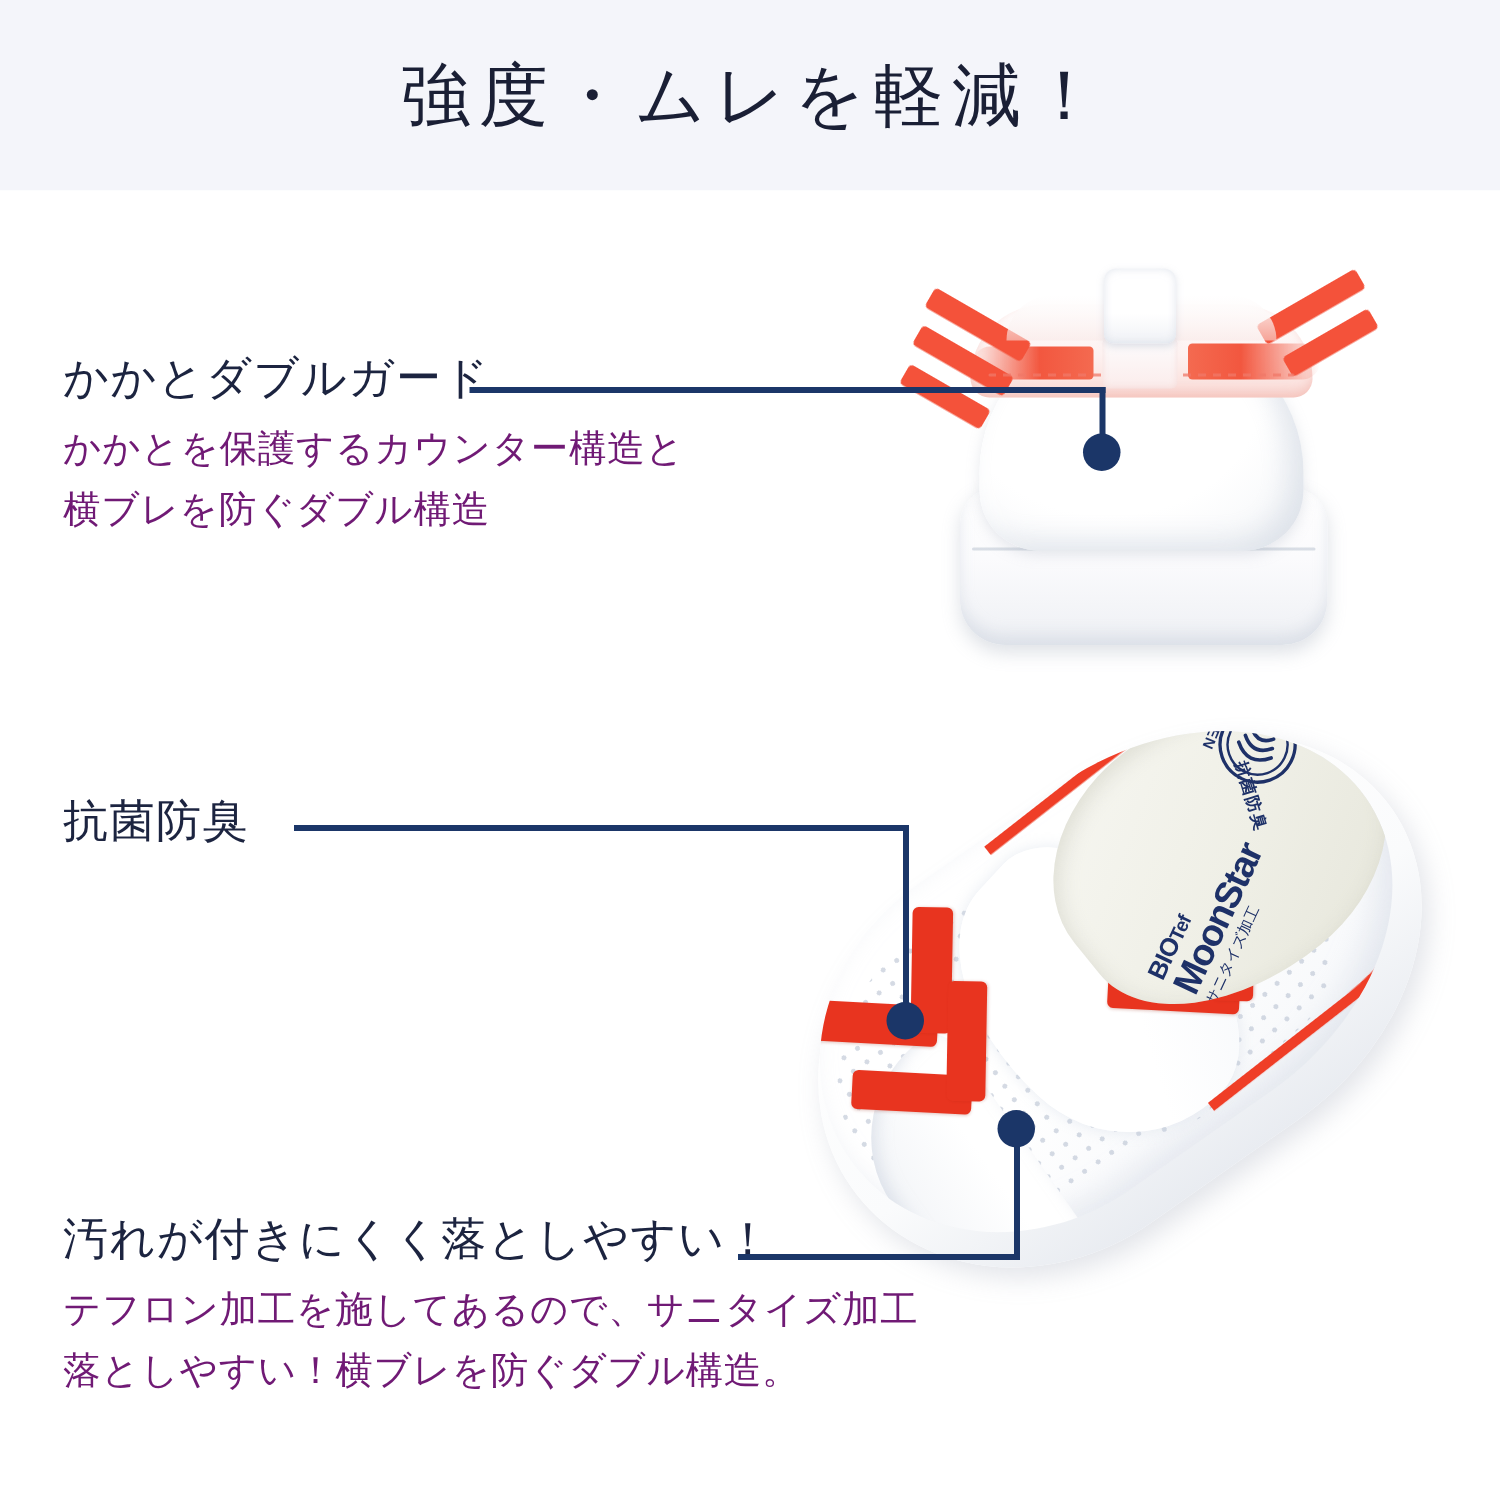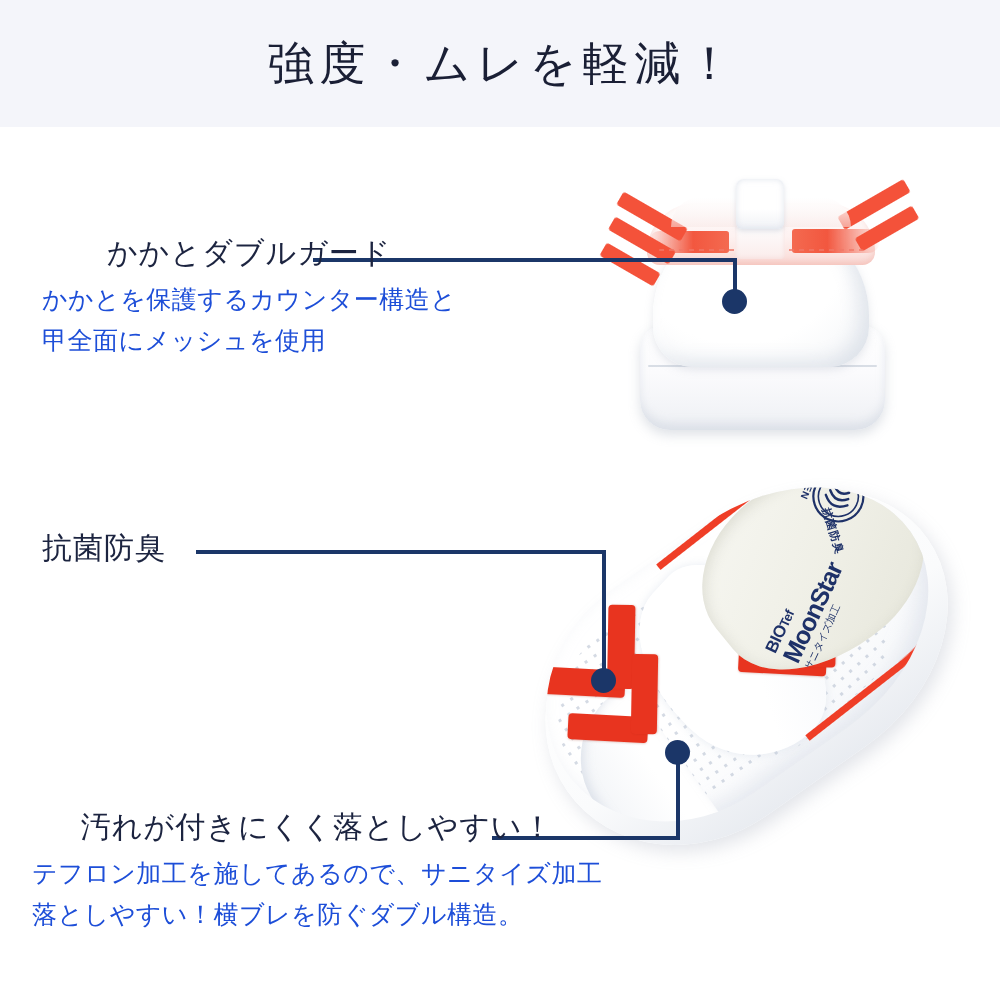--- a/index.html
+++ b/index.html
@@ -48,35 +48,34 @@
   
   .callout { position: absolute; }
   .callout-heading {
     font-size: 30px;
     color: #1c2440;
     letter-spacing: 1px;
     line-height: 1;
     white-space: nowrap;
     margin: 0;
     font-weight: 400;
-    text-align: center;
   }
   .callout-body {
     font-size: 25px;
-    color: #1d4ed8;
+    color: #701a75;
     line-height: 41px;
     letter-spacing: 0.5px;
     white-space: nowrap;
     margin: 0;
     padding-top: 11px;
   }
 
   #callout-1 { left: 42px; top: 111px; }
   #callout-2 { left: 42px; top: 406px; }
-  #callout-3 { left: 32px; top: 685px; }
+  #callout-3 { left: 42px; top: 685px; }
 
   
   .leader { position: absolute; }
   .leader .seg-h,
   .leader .seg-v {
     position: absolute;
     background: #1b3668;
   }
   .leader .seg-h { height: 4px; }
   .leader .seg-v { width: 4px; }
@@ -446,21 +445,21 @@
 
   <div class="leader" style="left:0; top:0; width:1000px; height:873px;">
     <div class="seg-h" style="left:492px; top:709px; width:188px;"></div>
     <div class="seg-v" style="left:676px; top:627px; height:84px;"></div>
     <div class="dot" style="left:665px; top:613px;"></div>
   </div>
 
   <div class="callout" id="callout-1">
     <p class="callout-heading">かかとダブルガード</p>
     <p class="callout-body">かかとを保護するカウンター構造と</p>
-    <p class="callout-body" style="padding-top:0">甲全面にメッシュを使用</p>
+    <p class="callout-body" style="padding-top:0">横ブレを防ぐダブル構造</p>
   </div>
 
   <div class="callout" id="callout-2">
     <p class="callout-heading">抗菌防臭</p>
   </div>
 
   <div class="callout" id="callout-3">
     <p class="callout-heading">汚れが付きにくく落としやすい！</p>
     <p class="callout-body">テフロン加工を施してあるので、サニタイズ加工</p>
     <p class="callout-body" style="padding-top:0">落としやすい！横ブレを防ぐダブル構造。</p>

